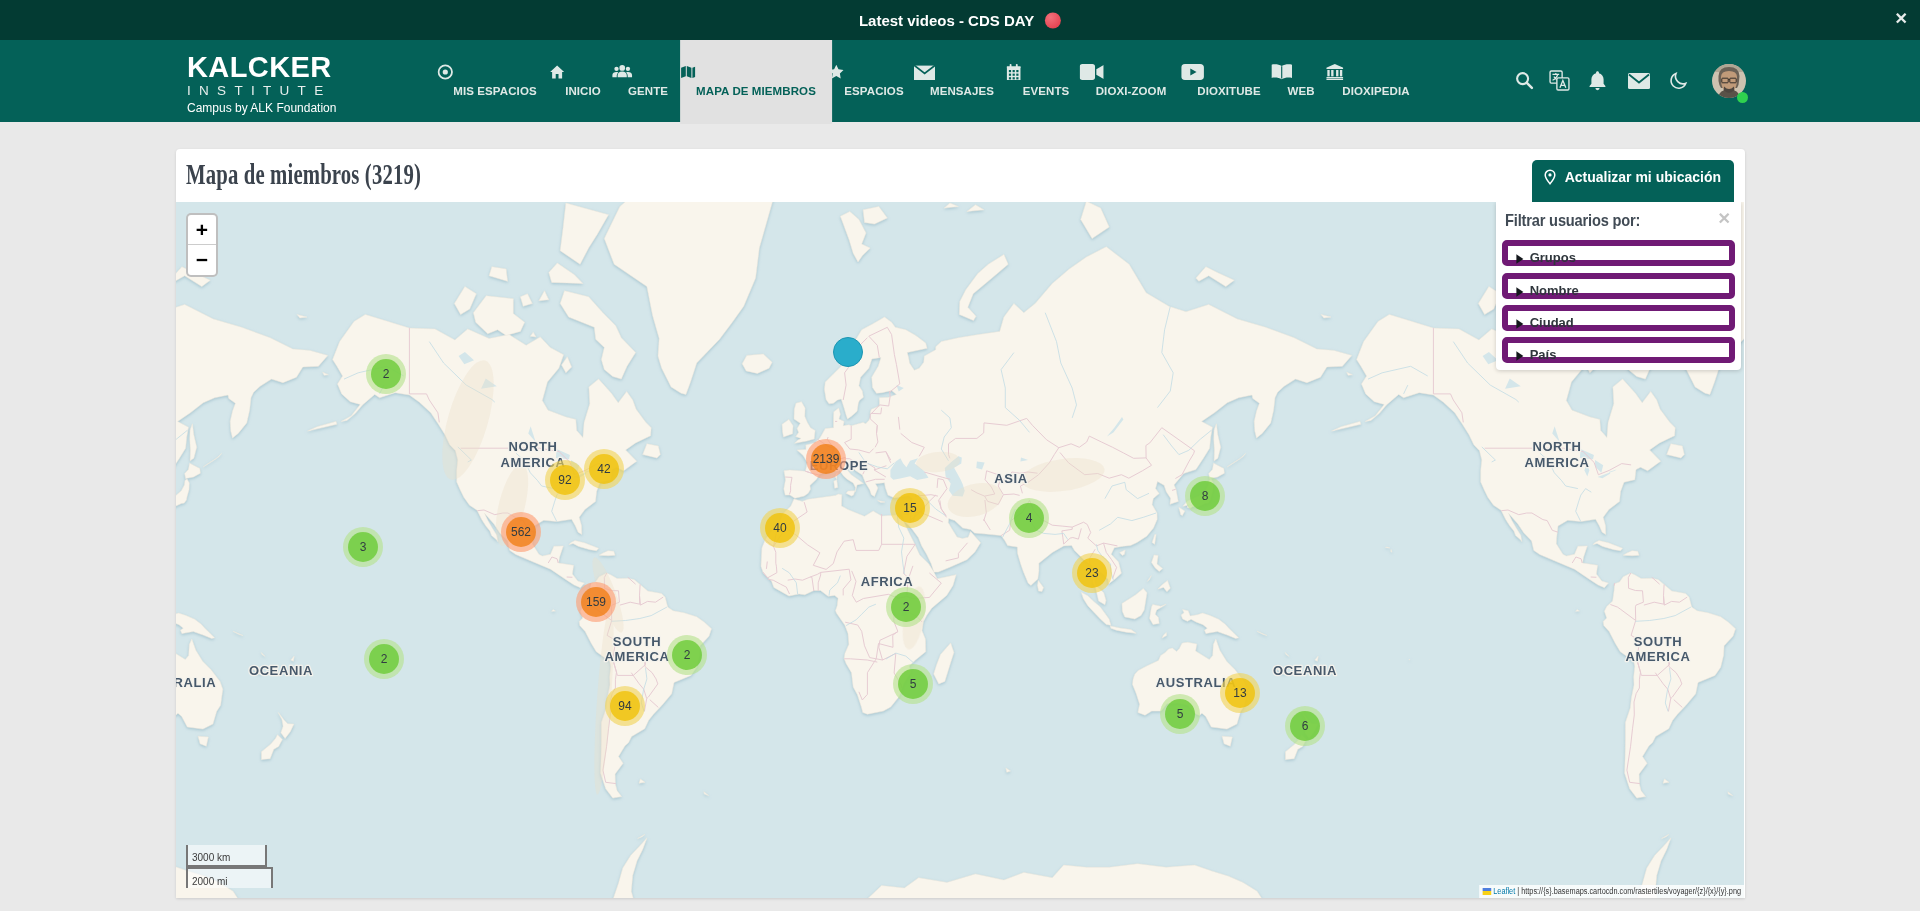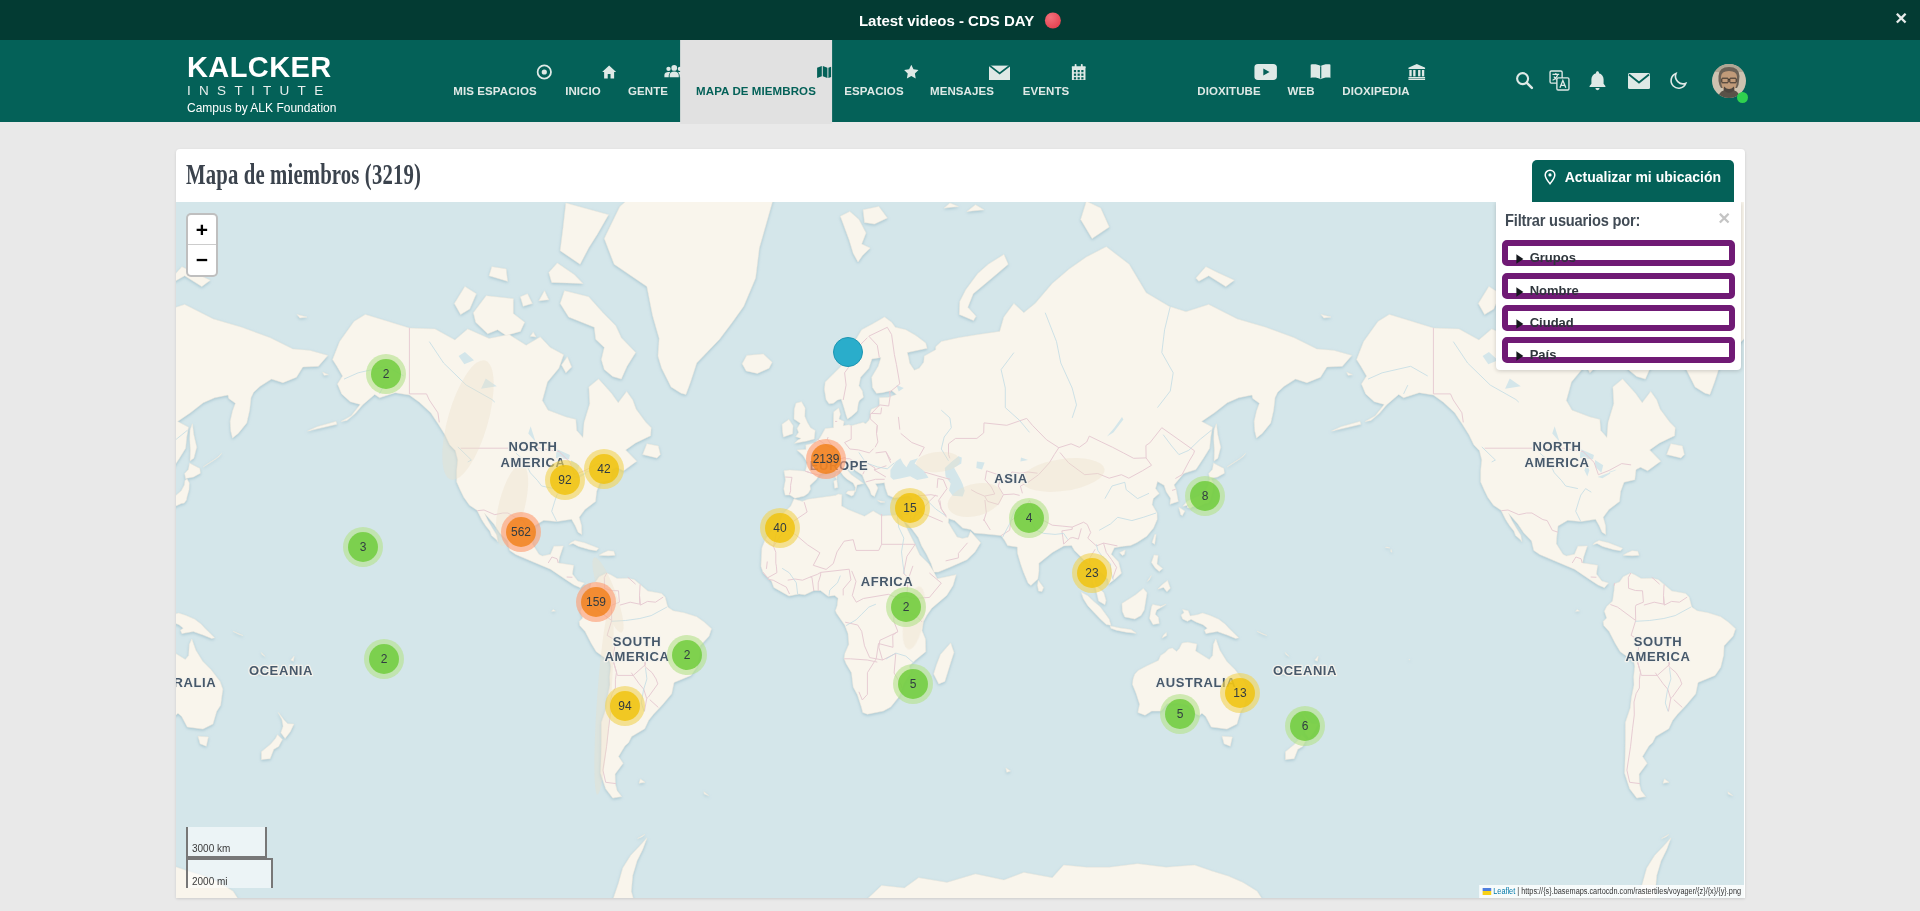--- a/index.html
+++ b/index.html
@@ -5,21 +5,21 @@
 html,body { width:1920px; height:911px; overflow:hidden; background:#e9e9e9; font-family:"Liberation Sans",sans-serif; }
 .banner { position:absolute; left:0; top:0; width:1920px; height:40px; background:#033b33; color:#fff; }
 .banner .btxt { position:absolute; left:50%; top:50%; transform:translate(-50%,-50%); font-size:15px; font-weight:bold; white-space:nowrap; }
 .banner .dot { display:inline-block; width:16px; height:16px; border-radius:50%; background:#e8464e; margin-left:7px; vertical-align:-3px; background:radial-gradient(circle at 35% 30%, #f2707b, #e23545); }
 .banner .bx { position:absolute; right:12px; top:9px; font-size:16px; font-weight:bold; color:#e8eceb; }
 .nav { position:absolute; left:0; top:40px; width:1920px; height:82px; background:#046158; }
 .logo { position:absolute; left:187px; top:13px; color:#fff; }
 .logo .l1 { font-size:29px; font-weight:bold; letter-spacing:0.4px; line-height:28px; }
 .logo .l2 { font-size:13.5px; letter-spacing:8.3px; line-height:19px; color:#e8efed; }
 .logo .l3 { font-size:12px; line-height:15px; margin-top:1px; color:#fff; }
-.navitem { position:absolute; top:0; height:84px; transform:translateX(-50%); text-align:right; color:#dfe9e6; }
+.navitem { position:absolute; top:0; height:84px; transform:translateX(-50%); text-align:left; color:#dfe9e6; }
 .navitem.active { background:#e1e1e1; color:#046158; }
 .navitem .nico { display:block; margin:24px auto 3px; height:17px; }
 .navitem .nico svg { height:16px; vertical-align:top; }
 .navitem .nlab { display:block; font-size:11.5px; font-weight:bold; letter-spacing:0.1px; padding:0 16px; line-height:14px; }
 .navitem.active .nlab { color:#046158; }
 .rico { position:absolute; top:0; height:82px; }
 .card { position:absolute; left:176px; top:149px; width:1569px; height:749px; background:#fff; border-radius:4px 4px 0 0; box-shadow:0 1px 3px rgba(0,0,0,0.12); }
 .cardhead { position:absolute; left:0; top:0; width:100%; height:53px; }
 .title { position:absolute; left:10px; top:9px; font-family:"Liberation Serif",serif; font-size:29px; font-weight:bold; color:#3b434d; transform:scaleX(.715); transform-origin:0 0; letter-spacing:0.2px; }
 .locbtn { position:absolute; right:11px; top:11px; height:50px; background:#046158; border-radius:5px; color:#fff; font-size:14px; font-weight:bold; line-height:35px; padding:0 13px 0 33px; }
@@ -34,21 +34,21 @@
 .bluemark { position:absolute; width:30px; height:30px; border-radius:50%; background:#2aadcb; border:1px solid #1d95b2; }
 .zoomctl { position:absolute; left:10px; top:11px; width:32px; background:#fff; border:2px solid rgba(0,0,0,0.25); border-radius:5px; }
 .zoomctl .zb { width:28px; height:30px; text-align:center; font-size:21px; font-weight:bold; color:#000; line-height:29px; font-family:"Liberation Sans",sans-serif; }
 .zoomctl .zb:first-child { border-bottom:1px solid #ccc; }
 .fpanel { position:absolute; right:3px; top:0px; width:245px; height:168px; background:#fff; border-radius:0 0 4px 4px; box-shadow:0 1px 4px rgba(0,0,0,0.18); }
 .fpanel h3 { position:absolute; left:9px; top:9px; font-size:17px; font-weight:bold; color:#414b55; letter-spacing:-0.2px; transform:scaleX(.86); transform-origin:0 0; }
 .fpanel .fx { position:absolute; right:10px; top:7px; color:#c4c4c4; font-size:16px; font-weight:bold; }
 .facc { position:absolute; left:6px; width:233px; height:26px; border:6px solid #701a75; border-radius:5px; font-size:13px; font-weight:bold; color:#2f363c; line-height:24px; padding-left:8px; }
 .facc .tri { display:inline-block; margin-right:6px; font-size:10px; color:#14181c; transform:scale(.85,1.15); }
 .scale { position:absolute; left:10px; bottom:10px; font-size:10px; color:#3a3a3a; }
-.scale .sl { background:rgba(255,255,255,0.55); border:2px solid #777; border-top:none; padding:17px 4px 1px; line-height:1.05; white-space:nowrap; }
+.scale .sl { background:rgba(255,255,255,0.55); border:2px solid #777; border-top:none; padding:8px 4px 1px; line-height:1.05; white-space:nowrap; }
 .scale .sl.km { width:81px; }
 .scale .sl.mi { width:87px; border-top:2px solid #777; border-bottom:none; }
 .attr { position:absolute; right:0; bottom:0; background:rgba(255,255,255,0.82); font-size:8.5px; color:#333; padding:1px 4px 2px; white-space:nowrap; transform:scaleX(.86); transform-origin:100% 100%; }
 .attr a { color:#0078a8; text-decoration:none; }
 .attr .flag { display:inline-block; width:10px; height:7px; vertical-align:-1px; background:linear-gradient(#4e7fde 50%, #f7d117 50%); }
 </style></head>
 <body>
 <div class="banner">
   <div class="btxt">Latest videos - CDS DAY <span class="dot"></span></div>
   <div class="bx">✕</div>
@@ -117,20 +117,27 @@
             <rect x="2.2" y="9.6" width="2.2" height="2.2"></rect>
             <rect x="5.9" y="9.6" width="2.2" height="2.2"></rect>
             <rect x="9.6" y="9.6" width="2.2" height="2.2"></rect>
             <rect x="2.2" y="13.2" width="2.2" height="2.2"></rect>
             <rect x="5.9" y="13.2" width="2.2" height="2.2"></rect>
             <rect x="9.6" y="13.2" width="2.2" height="2.2"></rect>
           </g>
           <rect x="0" y="2.5" width="14" height="1.6" fill="#dfe9e6"></rect>
         </svg></span>
       <span class="nlab">EVENTS</span>
+    </div>
+    <div class="navitem" style="left:1131px">
+      <span class="nico"><svg viewBox="0 0 18 12">
+          <rect x="0" y="0" width="11.5" height="12" rx="2" fill="#dfe9e6"></rect>
+          <path fill="#dfe9e6" d="M12.5 4 18 .8v10.4L12.5 8z"></path>
+        </svg></span>
+      <span class="nlab">DIOXI-ZOOM</span>
     </div>
     <div class="navitem" style="left:1229px">
       <span class="nico"><svg viewBox="0 0 17 12">
           <rect width="17" height="12" rx="2.8" fill="#dfe9e6"></rect>
           <path fill="#046158" d="M6.8 3.3 11.5 6 6.8 8.7z"></path>
         </svg></span>
       <span class="nlab">DIOXITUBE</span>
     </div>
     <div class="navitem" style="left:1301px">
       <span class="nico"><svg viewBox="0 0 18 14">

